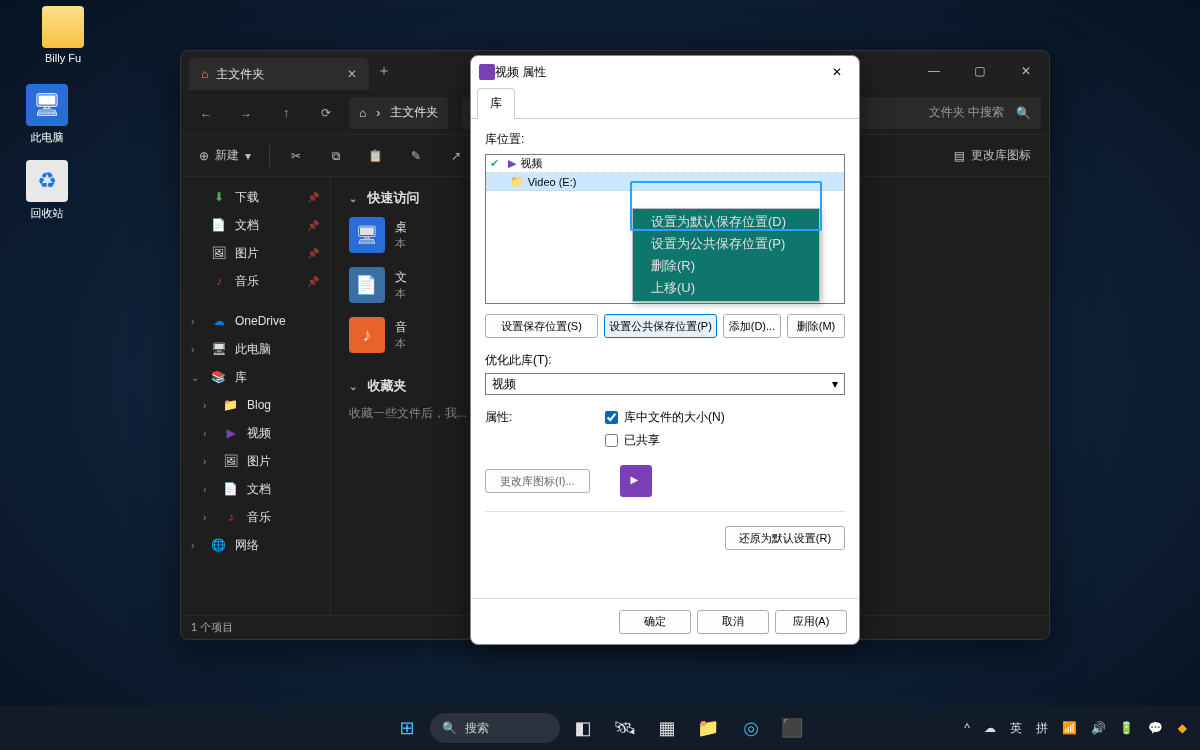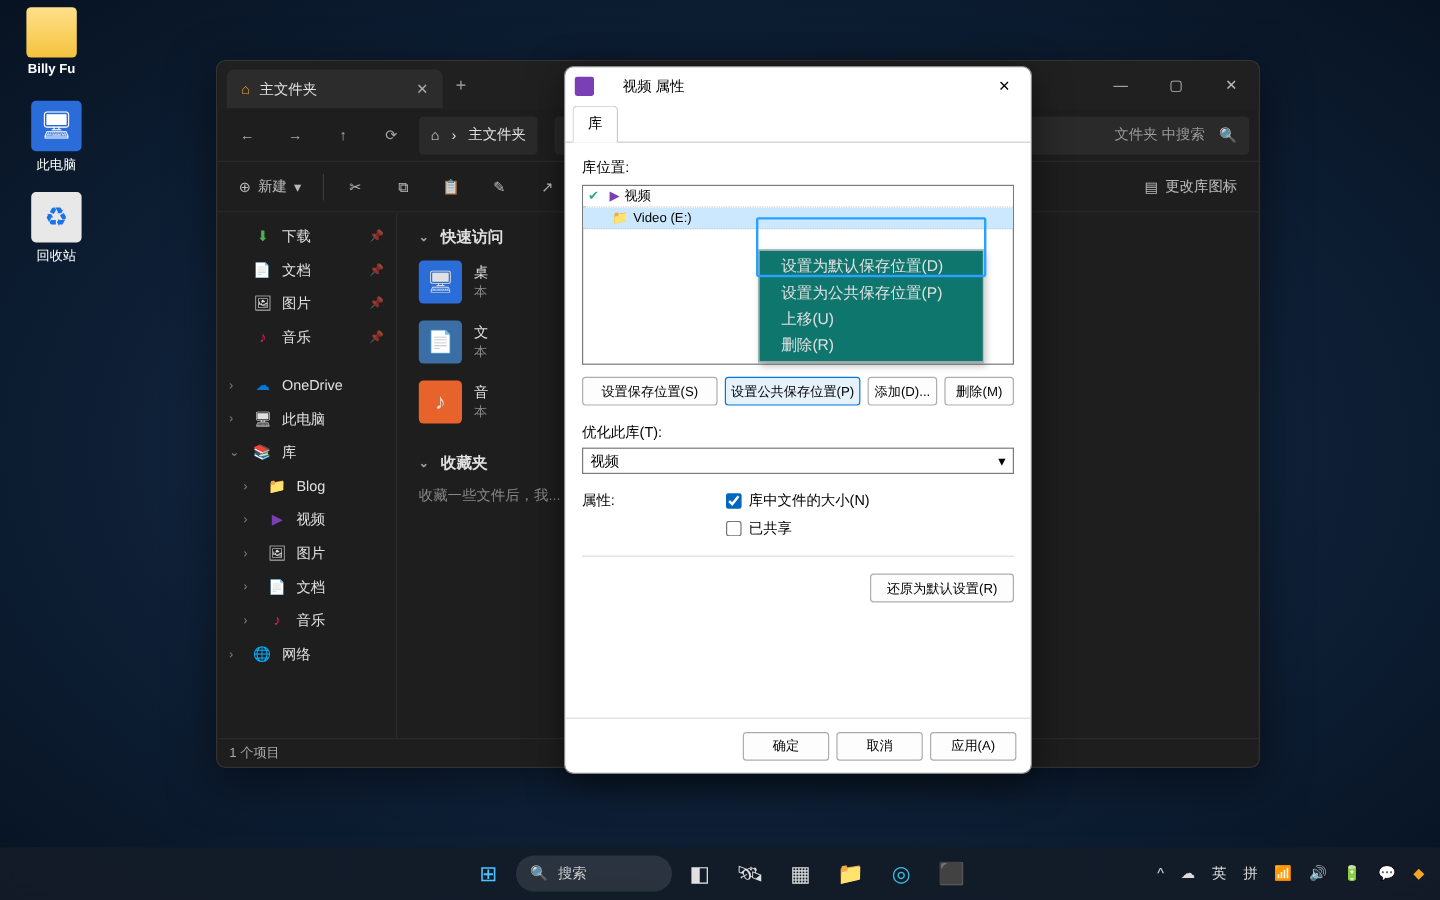--- a/index.html
+++ b/index.html
@@ -48,21 +48,21 @@
 .tile{display:flex;align-items:center;gap:10px;margin-bottom:14px;}
 .tile-ic{width:36px;height:36px;border-radius:4px;display:flex;align-items:center;justify-content:center;font-size:18px;}
 .tile-txt{font-size:12px;}
 .tile-sub{font-size:11px;color:#888;}
 .empty{color:#888;font-size:12px;}
 
 .status{height:24px;border-top:1px solid #2a2a2a;display:flex;align-items:center;padding:0 10px;font-size:11px;color:#aaa;}
 
 
 .props{position:absolute;left:470px;top:55px;width:390px;height:590px;background:#fff;color:#000;border:1px solid #888;border-radius:8px;box-shadow:0 8px 30px rgba(0,0,0,.5);display:flex;flex-direction:column;font-size:12px;}
-.props .pt{height:32px;display:flex;align-items:center;padding:0 8px;gap:24px;}
+.props .pt{height:32px;display:flex;align-items:center;padding:0 8px;gap:0;}
 .props .pt .ic{width:16px;height:16px;background:#7b3fb5;border-radius:2px;}
 .props .pt .x{margin-left:auto;width:28px;height:28px;display:flex;align-items:center;justify-content:center;cursor:pointer;border-radius:4px;}
 .ptabs{display:flex;border-bottom:1px solid #ccc;padding:0 6px;}
 .ptab{padding:6px 12px;border:1px solid #ccc;border-bottom:1px solid #fff;margin-bottom:-1px;background:#fff;border-radius:4px 4px 0 0;}
 .pbody{flex:1;padding:12px 14px;overflow:auto;}
 .plabel{margin-bottom:6px;}
 .locbox{border:1px solid #7a7a7a;height:150px;background:#fff;position:relative;}
 .locrow{display:flex;align-items:center;gap:4px;height:18px;padding:0 4px;font-size:11px;border-bottom:1px dotted #ccc;}
 .locrow.root{background:#fff;}
 .locrow.sel{background:#cce8ff;}
@@ -93,21 +93,21 @@
 .taskbar{position:absolute;left:0;bottom:0;width:100%;height:44px;background:rgba(20,28,40,.85);backdrop-filter:blur(6px);display:flex;align-items:center;}
 .tcenter{display:flex;gap:4px;position:absolute;left:50%;transform:translateX(-50%);align-items:center;}
 .ticon{width:38px;height:38px;border-radius:4px;display:flex;align-items:center;justify-content:center;cursor:pointer;font-size:18px;}
 .tsearch{width:130px;height:30px;background:rgba(255,255,255,.1);border-radius:15px;display:flex;align-items:center;gap:8px;padding:0 12px;font-size:12px;color:#ccc;}
 .tray{margin-left:auto;display:flex;align-items:center;gap:8px;padding:0 10px;font-size:12px;color:#ddd;}
 .tray span{cursor:pointer;padding:2px 3px;}
 </style>
 </head>
 <body>
 
-<div class="desktop-icon" style="left:8px;top:6px;font-weight:bold;">
+<div class="desktop-icon" style="left:28px;top:6px;">
   <div class="ico folder-ico"></div>
   <div>Billy Fu</div>
 </div>
 <div class="desktop-icon" style="left:12px;top:84px;">
   <div class="ico pc-ico">🖥</div>
   <div>此电脑</div>
 </div>
 <div class="desktop-icon" style="left:12px;top:160px;">
   <div class="ico bin-ico">♻</div>
   <div>回收站</div>
@@ -324,38 +324,42 @@
             <input type="checkbox" checked="" style="">
             <span>库中文件的大小(N)</span>
           </label>
         <label class="chk" style="margin-top:6px">
             <input type="checkbox" style="">
             <span>已共享</span>
           </label>
       </div>
     </div>
 
+    <div class="iconrow">
+      <button class="iconbtn">更改库图标(I)...</button>
+      <div class="bigic"></div>
+    </div>
 
     <div class="hr"></div>
     <div class="restore">
         <div class="wbtn" style="flex:0 0 120px">还原为默认设置(R)</div>
       </div>
   </div>
   <div class="pfoot">
     <div class="wbtn">确定</div>
     <div class="wbtn">取消</div>
     <div class="wbtn">应用(A)</div>
   </div>
 </div>
 
 <div class="ctxmenu">
   <div class="ctxitem">设置为默认保存位置(D)</div>
   <div class="ctxitem">设置为公共保存位置(P)</div>
+  <div class="ctxitem">删除(R)</div>
   <div class="ctxitem">上移(U)</div>
-  <div class="ctxitem">删除(R)</div>
 </div>
 <div class="ctxhl"></div>
 
 <div class="taskbar">
   <div class="tcenter">
     <div class="ticon" style="color:#4cc2ff">⊞</div>
     <div class="tsearch">
         <span>🔍</span>
         <span>搜索</span>
       </div>

